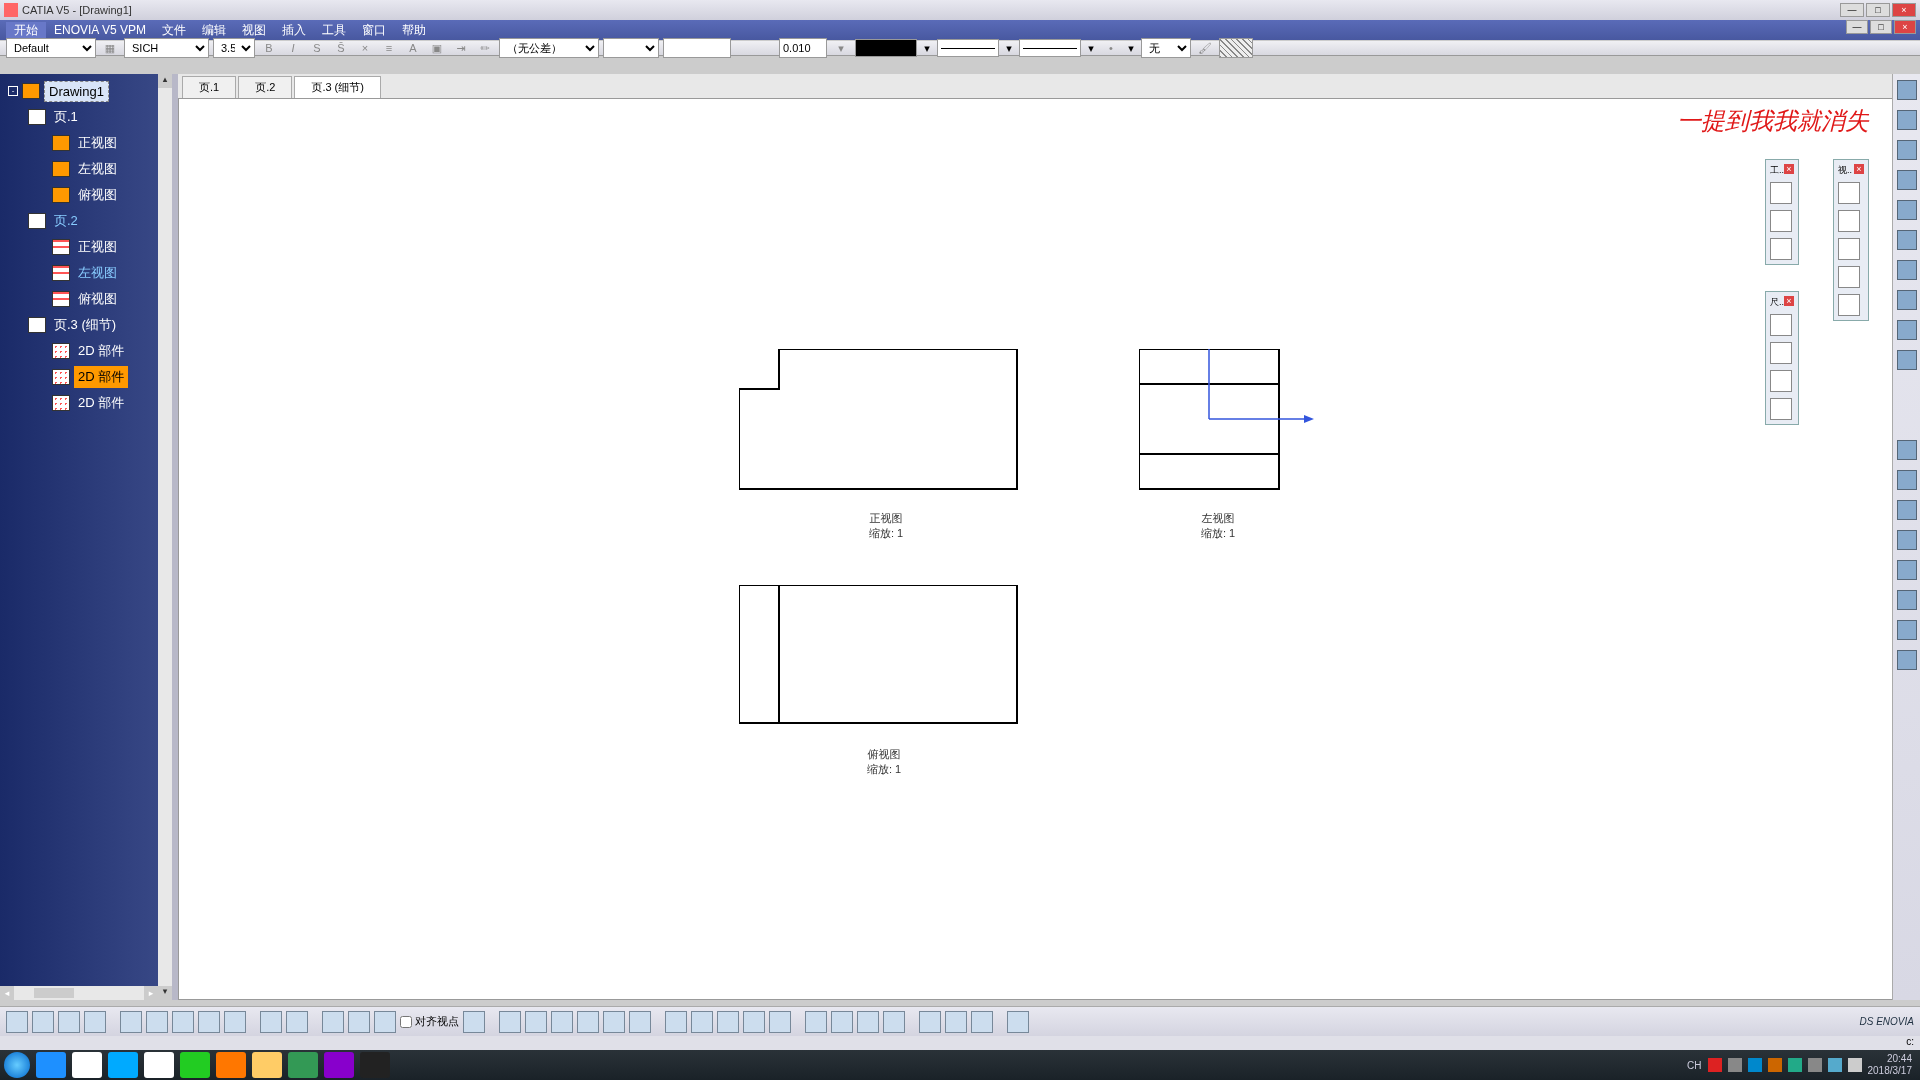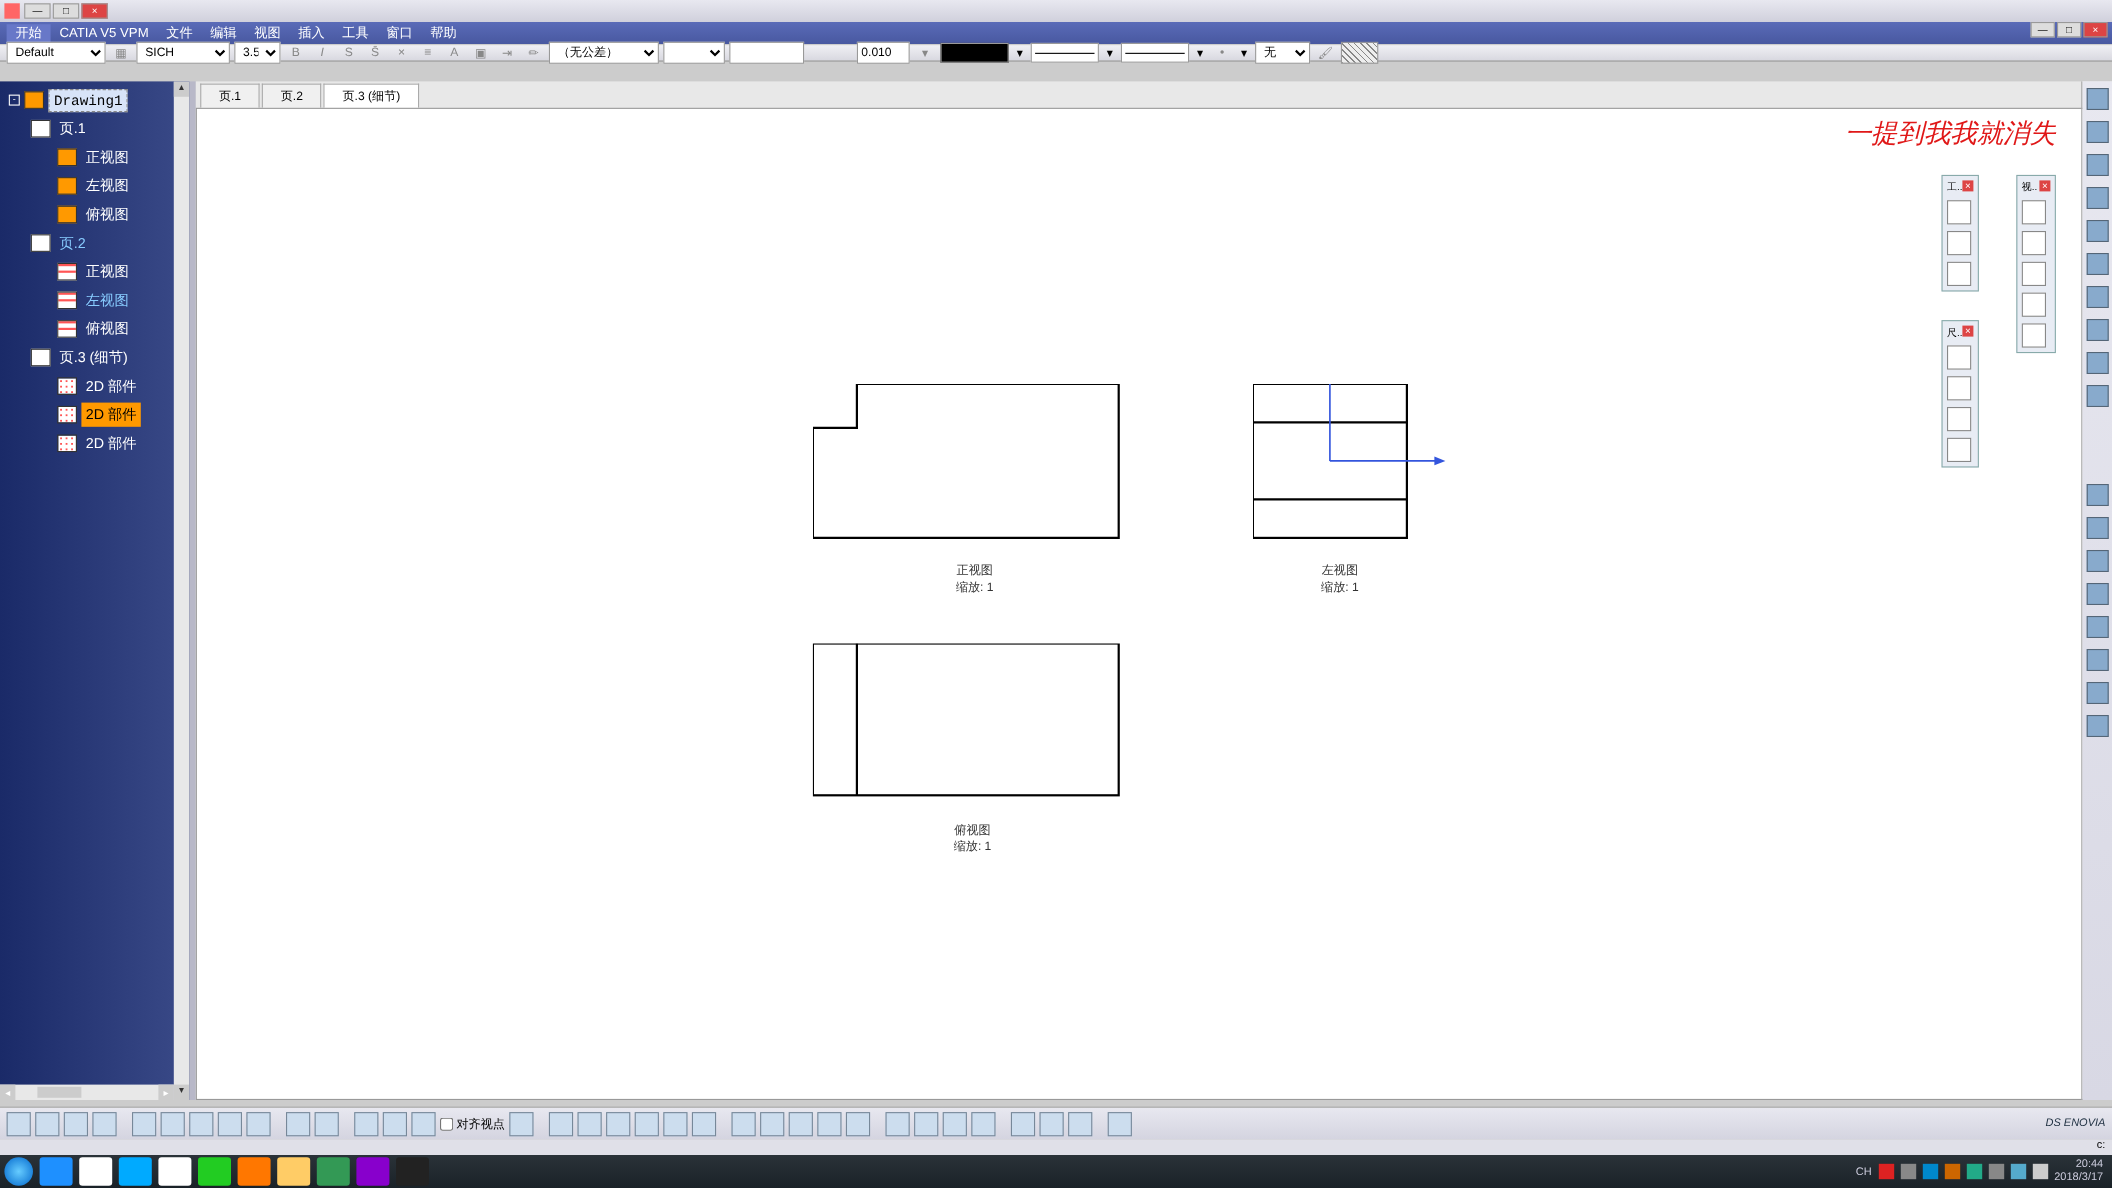--- a/index.html
+++ b/index.html
@@ -50,21 +50,21 @@
 .tree-scroll span { height:14px; background:#ccc; text-align:center; font-size:9px; color:#333; }
 .tree-node { display: flex; align-items: center; height: 26px; padding-left: 4px; white-space: nowrap; }
 .tree-node.root { padding-left: 8px; }
 .tree-node.l1 { padding-left: 28px; }
 .tree-node.l2 { padding-left: 52px; }
 .tree-ic { width: 18px; height: 16px; background: #fff; margin-right: 4px; border: 1px solid #333; display:inline-block; }
 .tree-ic.orange { background: #f90; }
 .tree-ic.grid { background: linear-gradient(#f55,#f55) 0 0/100% 2px no-repeat, linear-gradient(#f55,#f55) 0 50%/100% 2px no-repeat, #fff; }
 .tree-ic.dots { background: radial-gradient(circle, #f55 1px, #fff 1px) 0 0/5px 5px; }
 .tree-node .lbl { padding: 2px 4px; }
-.tree-node .lbl.boxed { background: #d8e4f8; color: #000; border: 1px dashed #888; font-family: Liberation Mono, monospace; }
+.tree-node .lbl.boxed { background: #d8e4f8; color: #000; border: 1px dashed #888; }
 .tree-node .lbl.hl-blue { color: #8cf; }
 .tree-node .lbl.sel { background: #f90; color: #000; }
 .tree-exp { width:10px; height:10px; border:1px solid #fff; margin-right:4px; font-size:8px; line-height:8px; text-align:center; }
 .tree-hscroll { position:absolute; left:0; right:14px; bottom:0; height:14px; background:#e8e8e8; display:flex; align-items:center; }
 .tree-hscroll .arr { width:14px; height:14px; background:#ccc; font-size:9px; text-align:center; line-height:14px; }
 .tree-hscroll .thumb { width:40px; height:10px; background:#ccc; margin-left:20px; }
 
 
 .split { width: 6px; background: #b8b8c8; cursor: col-resize; }
 
@@ -113,30 +113,31 @@
 .taskbar .tic.start { background: radial-gradient(circle,#6cf,#06c); border-radius:50%; width:26px; }
 .taskbar .tray { margin-left: auto; display: flex; align-items: center; gap: 6px; color: #ccd; font-size: 10px; }
 .taskbar .tray .ti { width:14px; height:14px; }
 .taskbar .clock { text-align: right; line-height: 12px; padding-right:4px; }
 </style>
 </head>
 <body>
 
 <div class="titlebar">
   <span class="icon"></span>
+  <span class="title">CATIA V5 - [Drawing1]</span>
   <div class="winbtns">
     <span>—</span>
     <span>□</span>
     <span class="close">×</span>
   </div>
 </div>
 
 <div class="menubar">
   <span>开始</span>
-  <span>CATIA V5 VPM</span>
+  <span>ENOVIA V5 VPM</span>
   <span>文件</span>
   <span>编辑</span>
   <span>视图</span>
   <span>插入</span>
   <span>工具</span>
   <span>窗口</span>
   <span>帮助</span>
 </div>
 <div class="winctrl">
   <span>—</span>

